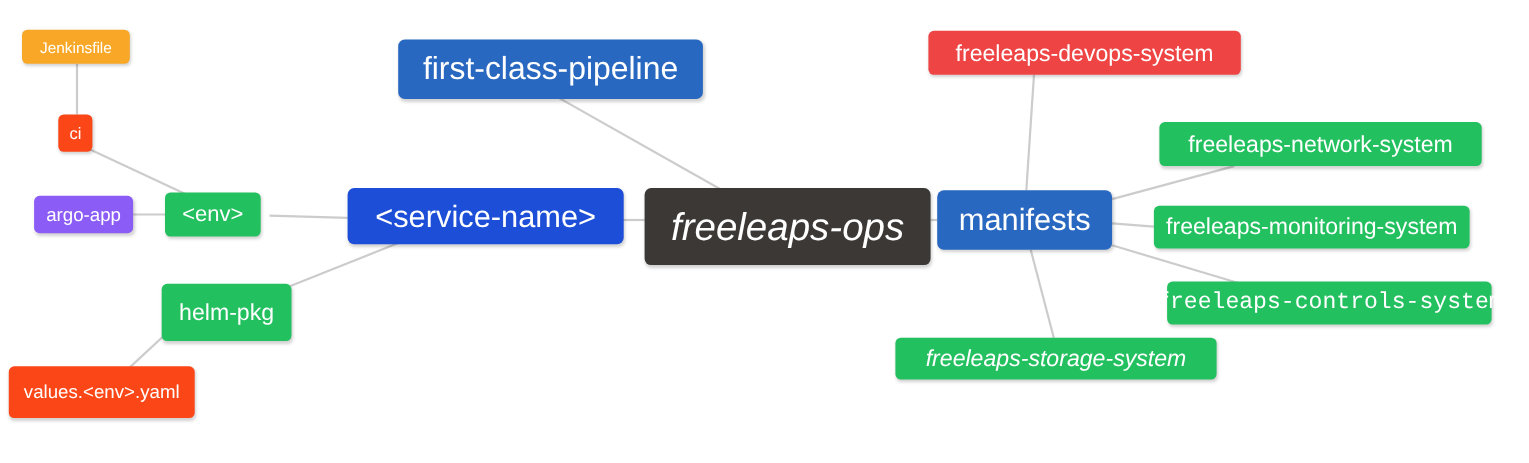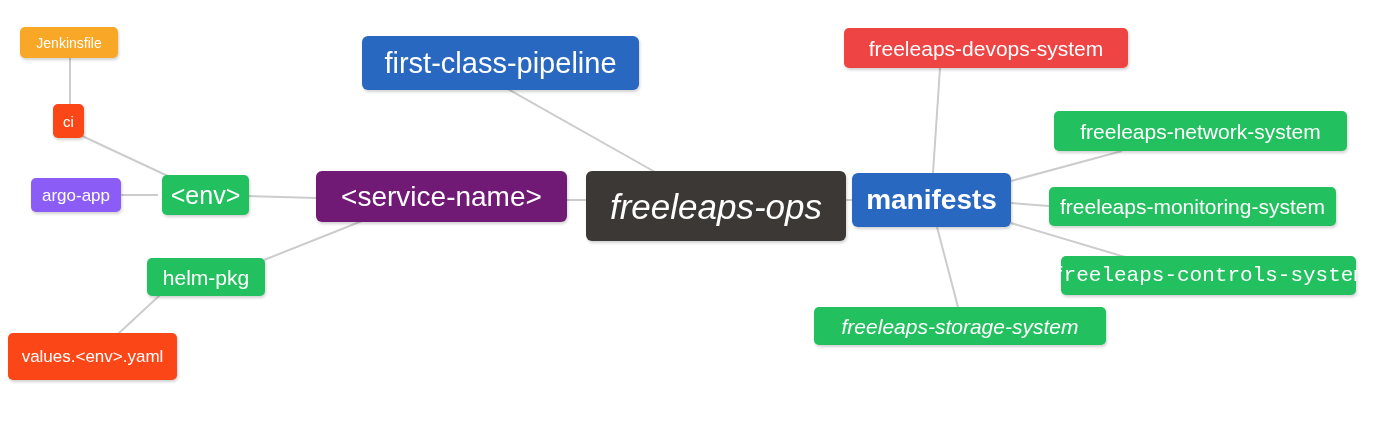--- a/index.html
+++ b/index.html
@@ -33,22 +33,22 @@
     box-shadow:1px 2px 3px rgba(0,0,0,0.18);
     white-space:nowrap;
     cursor:pointer;
     box-sizing:border-box;
     line-height:1;
   }
   
   .n-jenkinsfile      {left:20px;  top:27px;  width:98px;  height:31px; font-size:14px;}
   .n-ci               {left:53px;  top:104px; width:31px;  height:34px; font-size:15px;}
   .n-argo-app         {left:31px;  top:178px; width:90px;  height:34px; font-size:17px;}
-  .n-env              {left:162px; top:175px; width:87px;  height:40px; font-size:25px;}
-  .n-helm-pkg         {left:147px; top:258px; width:118px; height:38px; font-size:21px;}
+  .n-env              {left:150px; top:175px; width:87px;  height:40px; font-size:20px;}
+  .n-helm-pkg         {left:147px; top:258px; width:118px; height:52px; font-size:21px;}
   .n-values-env-yaml  {left:8px;   top:333px; width:169px; height:47px; font-size:17px;}
   .n-first-class-pipeline{left:314px; top:36px; width:277px; height:54px; font-size:29px; border-radius:6px;margin-left:48px;}
   .n-service-name     {left:316px; top:171px; width:251px; height:51px; font-size:28px; border-radius:6px;}
   .n-freeleaps-ops    {left:586px; top:171px; width:260px; height:70px; font-size:35px; border-radius:6px;}
   .n-manifests        {left:852px; top:173px; width:159px; height:54px; font-size:28px; border-radius:6px;}
   .n-devops-system    {left:798px; top:28px;  width:284px; height:40px; font-size:21px;}
   .n-network-system   {left:1054px;top:111px; width:293px; height:40px; font-size:21px;}
   .n-monitoring-system{left:1049px;top:187px; width:287px; height:39px; font-size:21px;}
   .n-controls-system  {left:1061px;top:256px; width:295px; height:39px; font-size:21px;}
   .n-storage-system   {left:814px; top:307px; width:292px; height:38px; font-size:21px;font-style:italic;}
@@ -82,25 +82,25 @@
   <div class="node n-argo-app" style="background-color: #8b5cf6;">argo-app</div>
 
   <div class="node n-env" style="background-color: rgb(35, 192, 95);">&lt;env&gt;</div>
 
   <div class="node n-helm-pkg" style="background-color: rgb(35, 192, 95);">helm-pkg</div>
 
   <div class="node n-values-env-yaml" style="background-color: rgb(251, 71, 23);">values.&lt;env&gt;.yaml</div>
 
   <div class="node n-first-class-pipeline" style="background-color: rgb(41, 104, 192);">first-class-pipeline</div>
 
-  <div class="node n-service-name" style="background-color: #701a75;">&lt;service-name&gt;</div>
+  <div class="node n-service-name" style="background-color: #1d4ed8;">&lt;service-name&gt;</div>
 
   <div class="node n-freeleaps-ops" style="background-color: rgb(59, 56, 53); font-style: italic;">freeleaps-ops</div>
 
-  <div class="node n-manifests" style="background-color: rgb(41, 104, 192); font-weight: bold;">manifests</div>
+  <div class="node n-manifests" style="background-color: rgb(41, 104, 192);">manifests</div>
 
   <div class="node n-devops-system" style="background-color: #ef4444; margin-left: 46px;">freeleaps-devops-system</div>
 
   <div class="node n-network-system" style="background-color: rgb(35, 192, 95);">freeleaps-network-system</div>
 
   <div class="node n-monitoring-system" style="background-color: rgb(35, 192, 95);">freeleaps-monitoring-system</div>
 
   <div class="node n-controls-system" style="background-color: rgb(35, 192, 95); font-family: Liberation Mono, monospace;">freeleaps-controls-system</div>
 
   <div class="node n-storage-system" style="background-color: rgb(35, 192, 95);">freeleaps-storage-system</div>

